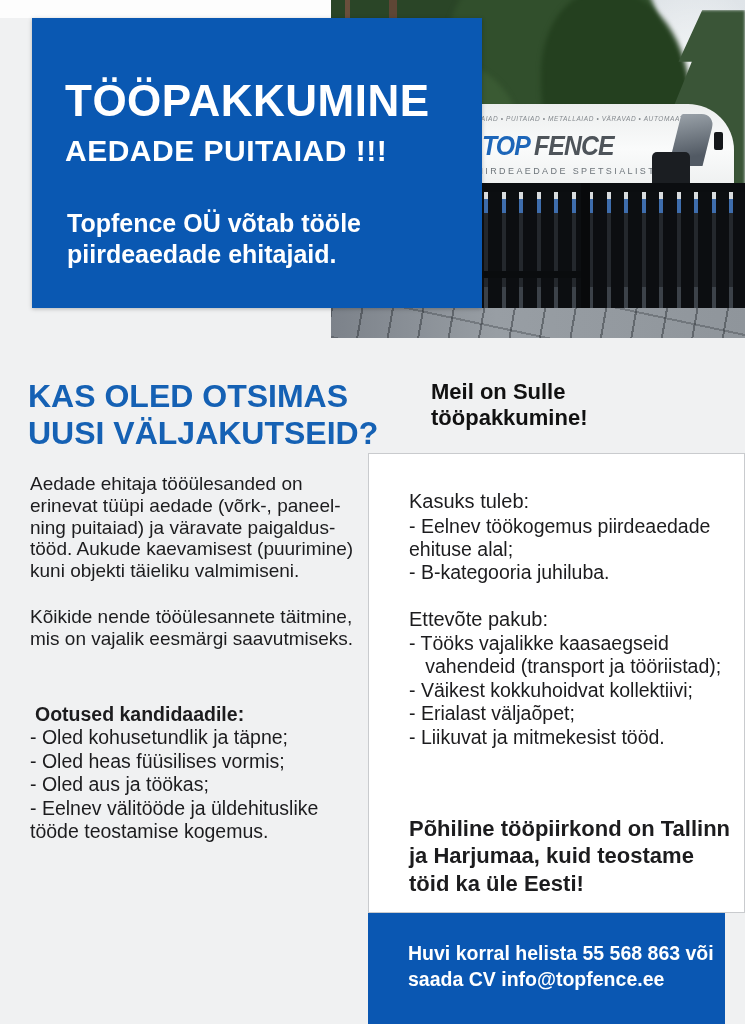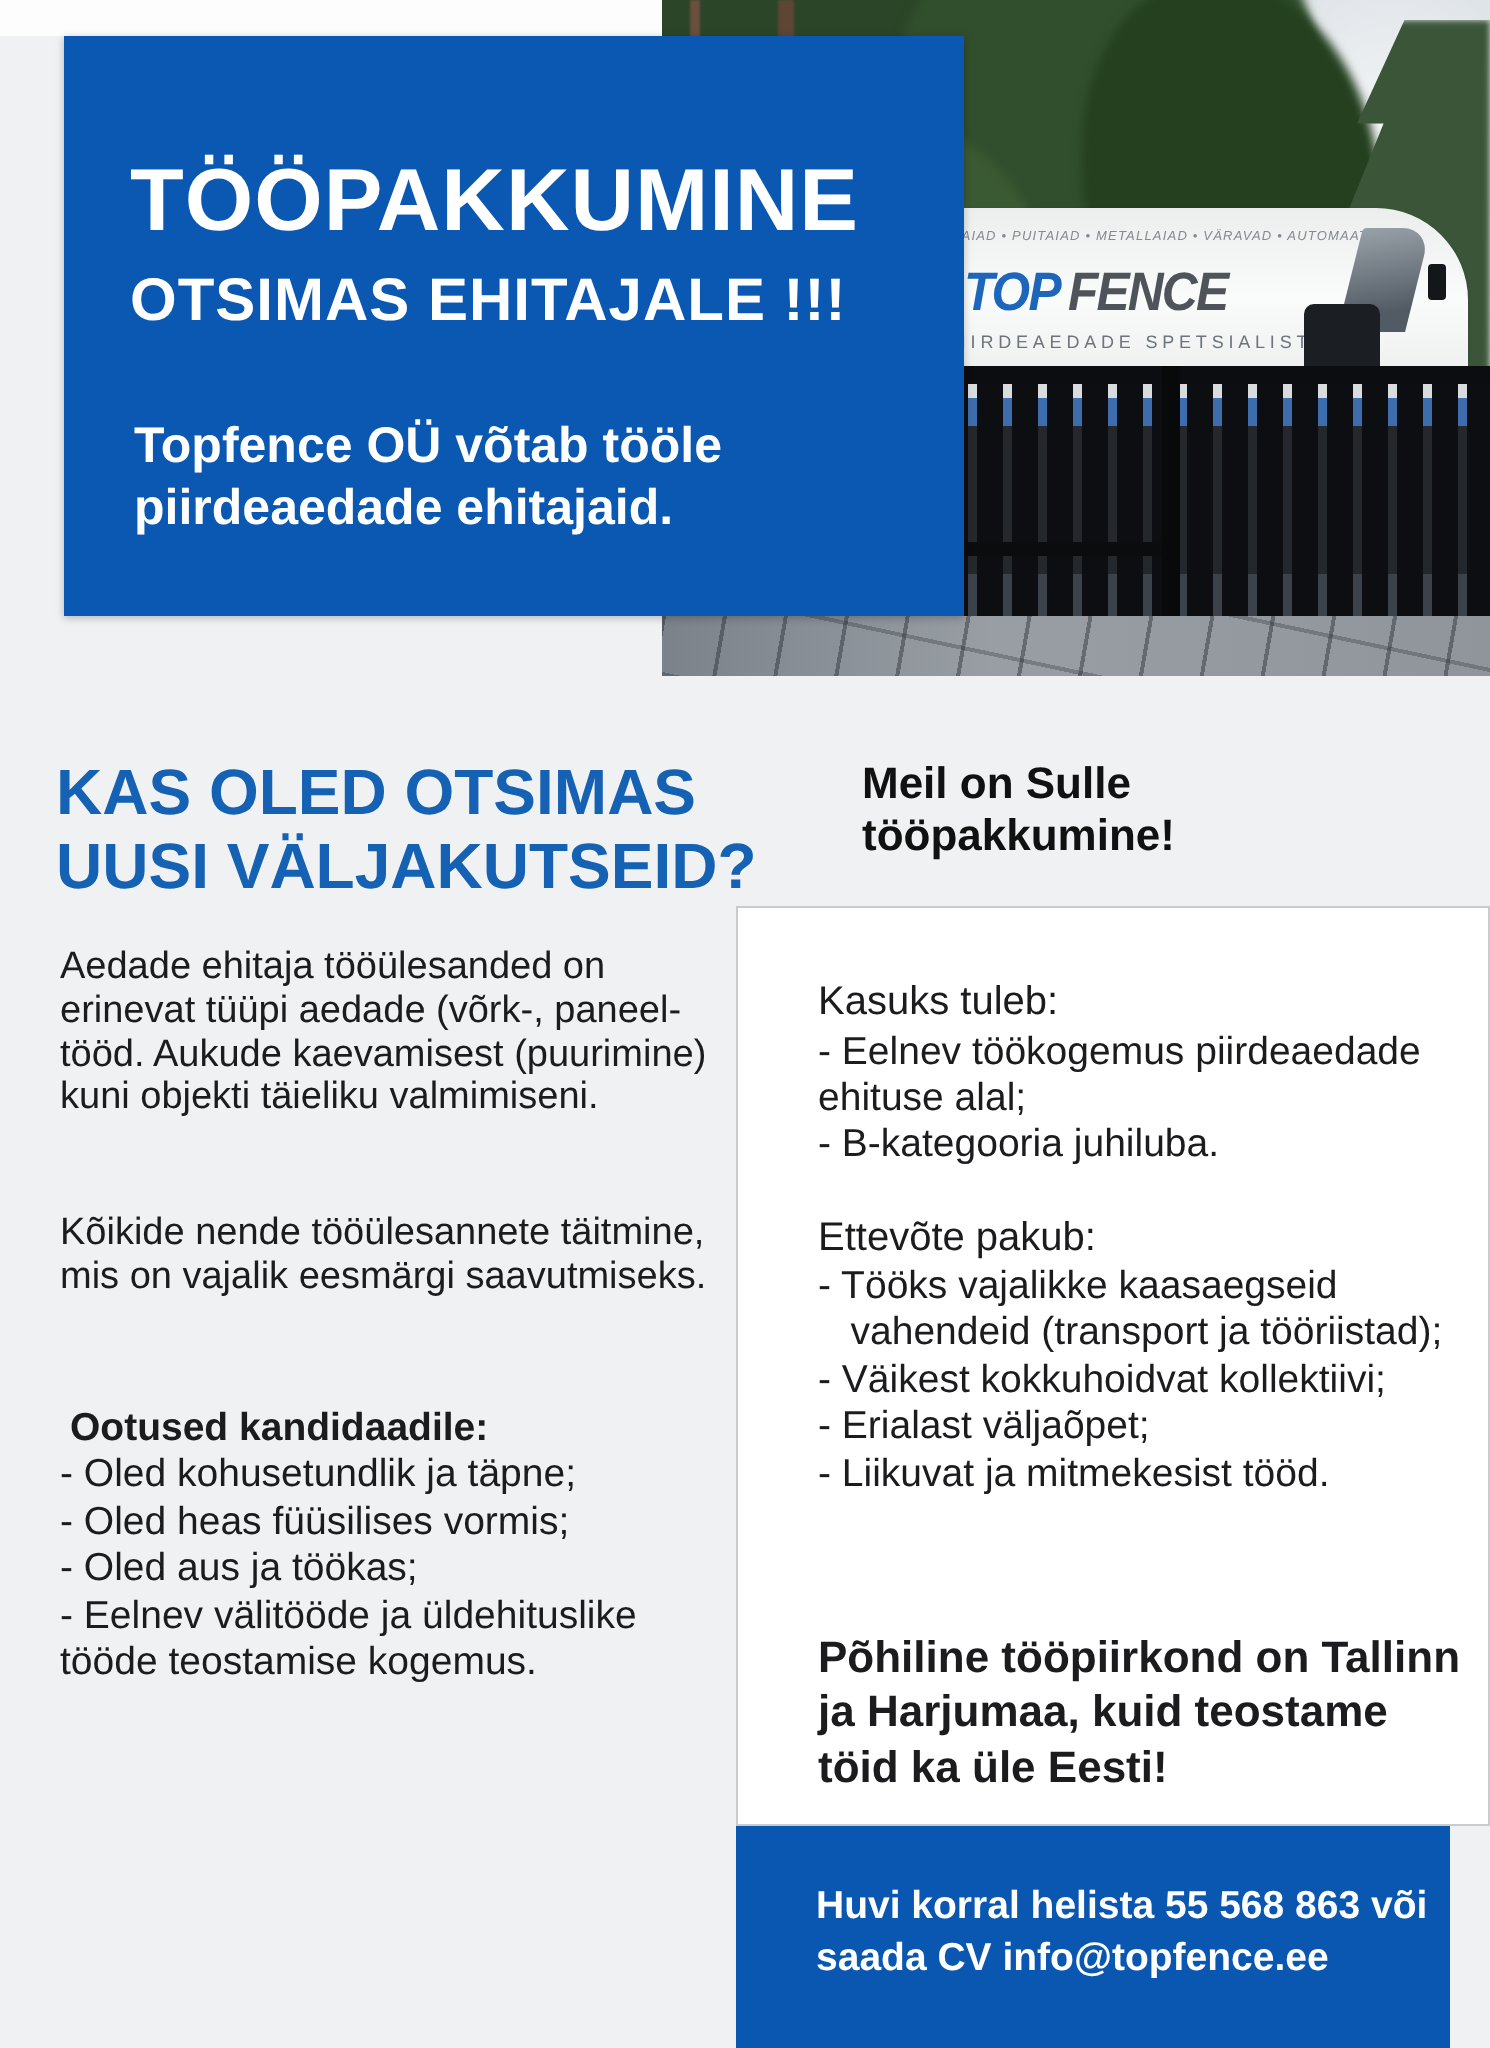--- a/index.html
+++ b/index.html
@@ -143,34 +143,35 @@
       <div class="fence-rail"></div>
       <div class="gate-bar"></div>
       <div class="fence-post"></div>
     </div>
 
     <div class="pavement"></div>
   </div>
 
   <div class="hero">
     <div class="hero-title">TÖÖPAKKUMINE</div>
-    <div class="hero-subtitle">OTSIMAS EHITAJALE !!!</div>
+    <div class="hero-subtitle">AEDADE PUITAIAD !!!</div>
     <div class="hero-tagline">
         <div class="tline">Topfence OÜ võtab tööle</div>
         <div class="tline">piirdeaedade ehitajaid.</div>
       </div>
   </div>
 
   <div class="left-heading">
       <div class="tline">KAS OLED OTSIMAS</div>
       <div class="tline">UUSI VÄLJAKUTSEID?</div>
     </div>
   <div class="para1">
       <div class="tline">Aedade ehitaja tööülesanded on</div>
       <div class="tline">erinevat tüüpi aedade (võrk-, paneel-</div>
+      <div class="tline">ning puitaiad) ja väravate paigaldus-</div>
       <div class="tline">tööd. Aukude kaevamisest (puurimine)</div>
       <div class="tline">kuni objekti täieliku valmimiseni.</div>
     </div>
   <div class="para2">
       <div class="tline">Kõikide nende tööülesannete täitmine,</div>
       <div class="tline">mis on vajalik eesmärgi saavutmiseks.</div>
     </div>
   <div class="expectations">
     <div class="block-heading">Ootused kandidaadile:</div>
     <div>

